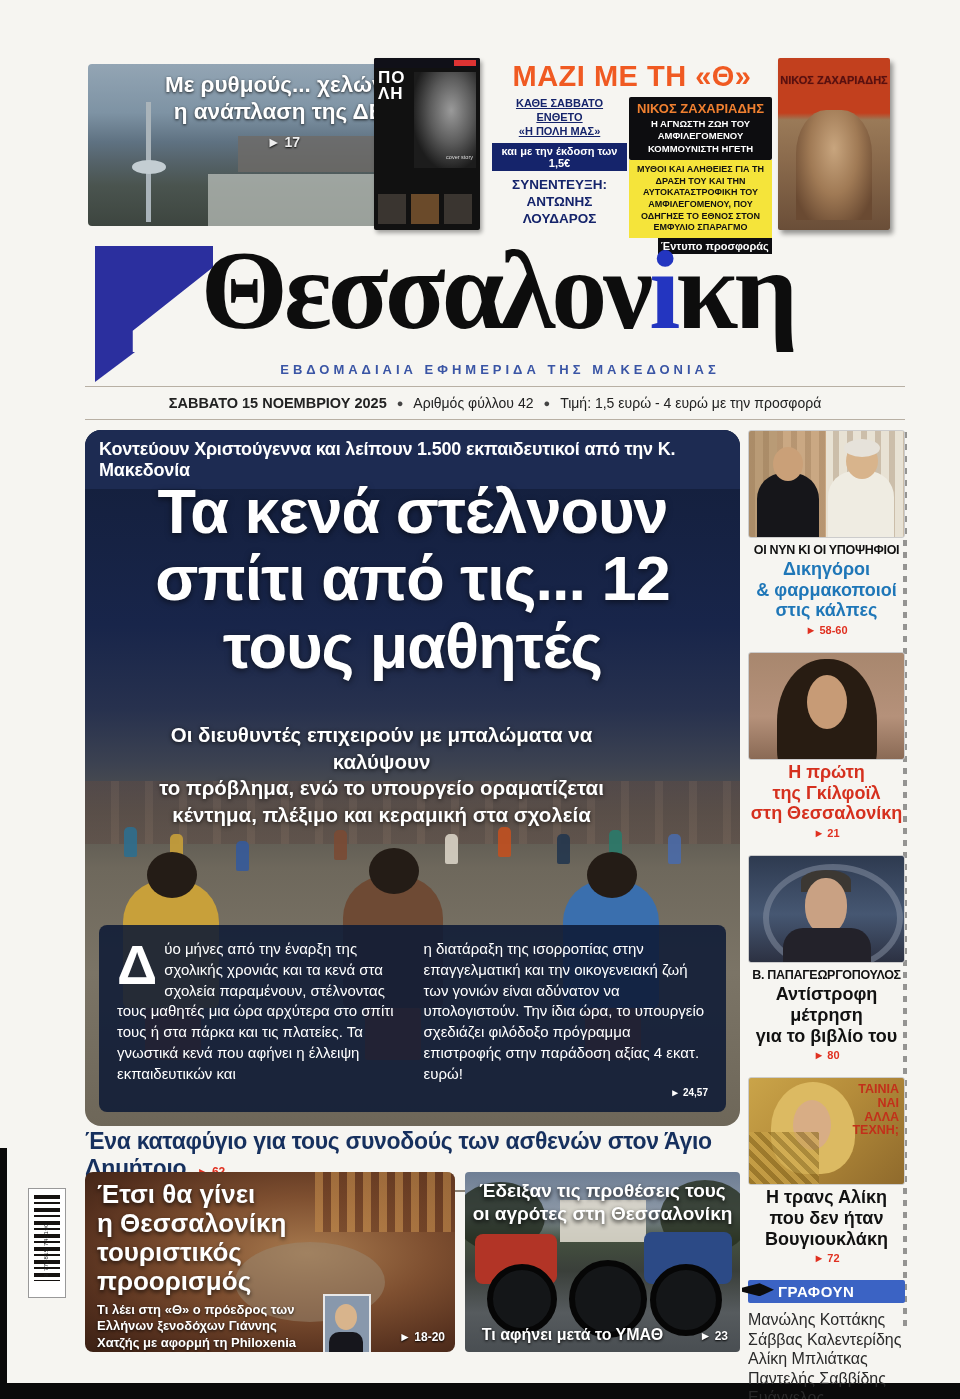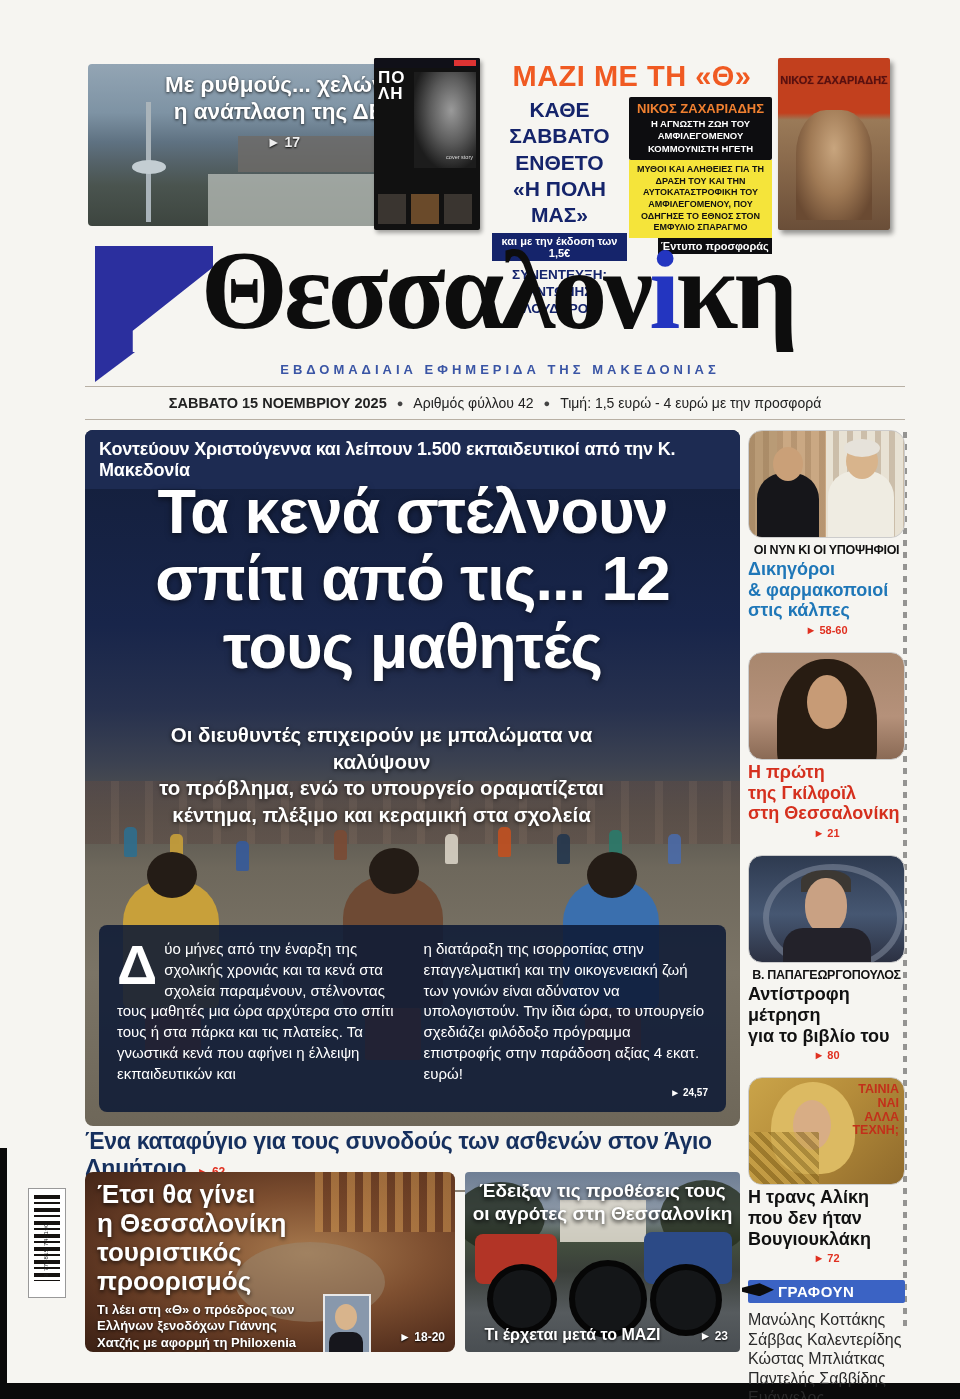--- a/index.html
+++ b/index.html
@@ -36,21 +36,21 @@
     background:radial-gradient(ellipse at 60% 40%,#9a9a9a 0%,#5c5c5c 40%,#1c1c1c 75%);}
   .mag-cover-label{position:absolute;right:7px;top:96px;color:#ddd;font-size:5.5px;}
   .mag-thumbs{position:absolute;left:4px;bottom:6px;display:flex;gap:5px;}
   .mag-thumbs div{width:28px;height:30px;background:#3a3530;}
   .mag-thumbs div:nth-child(2){background:#6a4a2a;}
 
   .promo-center{left:492px;top:60px;width:280px;height:172px;}
   .promo-center-title{text-align:center;color:#f05a22;font-weight:bold;font-size:29px;letter-spacing:.5px;}
   .promo-cols{display:flex;margin-top:4px;}
   .promo-col1{width:136px;text-align:center;color:#15246b;font-weight:bold;}
-  .promo-col1 .l{font-size:21px;line-height:1.25;}
+  .promo-col1 .l{font-size:11px;line-height:1.25;text-decoration:underline;}
   .promo-col1-bar{background:#15246b;color:#fff;font-size:11px;font-weight:bold;padding:2px 0;margin:5px 0 6px 0;}
   .promo-col1 .s{font-size:13.5px;line-height:1.25;}
   .promo-col2{width:144px;margin-left:2px;}
   .zax-black{background:#0d0d10;color:#fff;text-align:center;padding:4px 3px 5px 3px;border-radius:2px;}
   .zax-title{color:#f08030;font-weight:bold;font-size:13px;}
   .zax-sub{font-size:9.5px;font-weight:bold;line-height:1.3;margin-top:2px;}
   .zax-yellow{background:#f5e43a;color:#111;font-weight:bold;font-size:9px;text-align:center;
     line-height:1.3;padding:4px 2px;}
   .zax-offer{background:#0d0d10;color:#fff;font-weight:bold;font-size:11px;text-align:center;
     padding:2px 0;width:80%;margin-left:20%;}
@@ -73,21 +73,21 @@
   .masthead .blue-i{color:#2335c0;}
   .masthead-sub{left:95px;top:362px;width:810px;text-align:center;color:#3a55a5;
     font-weight:bold;font-size:13px;letter-spacing:4px;}
 
   .dateline{left:85px;top:386px;width:820px;border-top:1px solid #b8b0a4;border-bottom:1px solid #b8b0a4;
     padding:8px 0;text-align:center;font-size:14px;color:#222;}
   .dateline b{font-size:14.5px;}
   .dl-sep{color:#444;font-size:11px;margin:0 10px;position:relative;top:-1px;}
 
   
-  .lead{left:85px;top:430px;width:655px;height:696px;border-radius:8px;overflow:hidden;
+  .lead{left:85px;top:430px;width:655px;height:696px;border-radius:16px;overflow:hidden;
     background:linear-gradient(180deg,#131e3a 0%,#18254a 28%,#27314e 40%,#3c4251 48%,#56544e 55%,#6e685c 63%,#7b7466 78%,#6e6759 100%);}
   .lead-building{position:absolute;left:0;top:50.5%;width:100%;height:9%;opacity:.55;
     background:repeating-linear-gradient(90deg,#5c4a44 0 26px,#705a50 26px 34px);}
   .kid{position:absolute;border-radius:5px 5px 2px 2px;opacity:.9;}
   .kid-far{width:13px;height:30px;top:57%;}
   .fg-kid{position:absolute;bottom:118px;border-radius:42px 42px 6px 6px;}
   .fg-head{position:absolute;border-radius:50%;background:#241c16;}
   .chair{position:absolute;bottom:66px;width:56px;height:52px;background:#c15c20;opacity:.85;border-radius:3px;}
 
   .lead-kicker{position:absolute;left:0;top:0;right:0;background:#1d2b52;color:#fff;
@@ -99,23 +99,23 @@
     font-weight:bold;font-size:20.5px;line-height:1.3;text-shadow:0 1px 4px rgba(0,0,0,.75);}
   .lead-body{position:absolute;left:14px;right:14px;bottom:14px;background:rgba(14,26,54,.88);
     border-radius:8px;padding:14px 18px 12px 18px;color:#fff;}
   .lead-body-cols{display:flex;gap:22px;}
   .lead-col{width:50%;font-size:15px;line-height:1.38;}
   .dropcap{float:left;font-size:56px;line-height:.82;font-weight:bold;margin:3px 7px 0 0;}
   .lead-pageref{text-align:right;font-weight:bold;font-size:10px;margin-top:2px;color:#fff;}
 
   
   .sidebar{left:748px;top:430px;width:157px;}
-  .sb-photo{width:100%;height:108px;border-radius:14px;border:1px solid #ccc;box-sizing:border-box;position:relative;overflow:hidden;}
+  .sb-photo{width:100%;height:108px;border-radius:3px;border:1px solid #ccc;box-sizing:border-box;position:relative;overflow:hidden;}
   .sb-kicker{text-align:center;font-weight:bold;font-size:12.5px;color:#111;margin-top:5px;letter-spacing:-.3px;}
-  .sb-title{text-align:left;font-weight:bold;font-size:18px;line-height:1.15;margin-top:2px;}
+  .sb-title{text-align:center;font-weight:bold;font-size:18px;line-height:1.15;margin-top:2px;}
   .sb-title.blue{color:#1f77b8;}
   .sb-title.red{color:#d5301e;}
   .sb-title.black{color:#111;}
   .sb-page{text-align:center;font-weight:bold;font-size:11px;color:#e03020;margin-top:3px;}
   .sb-item{margin-bottom:16px;}
 
   .ph-men{background:linear-gradient(90deg,#b99b76 0 18%,#caa883 18% 50%,#e8e2d4 50% 100%);}
   .ph-men .stripes{position:absolute;inset:0;opacity:.3;
     background:repeating-linear-gradient(90deg,#8a6a48 0 6px,transparent 6px 14px);}
   .ph-men .suit{position:absolute;left:8px;bottom:0;width:62px;height:64px;background:#16161a;border-radius:26px 26px 0 0;}
@@ -358,21 +358,21 @@
     <div class="sb-page">► 72</div>
   </div>
 
   <div class="grafoun-bar">
     <span class="pen-icon"></span>
     <span>ΓΡΑΦΟΥΝ</span>
   </div>
   <div class="authors">
     <div>Μανώλης Κοττάκης</div>
     <div>Σάββας Καλεντερίδης</div>
-    <div>Κώστας Μπλιάτκας</div>
+    <div>Αλίκη Μπλιάτκας</div>
     <div>Παντελής Σαββίδης</div>
     <div>Ευάγγελος Χεκίμογλου</div>
   </div>
 
 </div>
 
 <div class="abs strip">
   <span class="strip-title">Ένα καταφύγιο για τους συνοδούς των ασθενών στον Άγιο Δημήτριο</span>
   <span class="strip-page">► 62</span>
 </div>
@@ -396,20 +396,20 @@
   <div class="tree1"></div>
   <div class="tree2"></div>
   <div class="house"></div>
   <div class="tr-red"></div>
   <div class="tr-blue"></div>
   <div class="wheel" style="left:22px;top:92px;width:58px;height:58px;"></div>
   <div class="wheel" style="left:104px;top:88px;width:66px;height:66px;"></div>
   <div class="wheel" style="right:18px;top:92px;width:60px;height:60px;"></div>
   <div class="botmid-title preline">Έδειξαν τις προθέσεις τους
 οι αγρότες στη Θεσσαλονίκη</div>
-  <div class="botmid-caption">Τι έρχεται μετά το ΜΑΖΙ</div>
+  <div class="botmid-caption">Τι αφήνει μετά το ΥΜΑΘ</div>
   <div class="botmid-page">► 23</div>
 </div>
 
 <div class="abs barcode">
   <div class="bars"></div>
   <div class="num">9 771815 742190</div>
 </div>
 
 </body></html>

